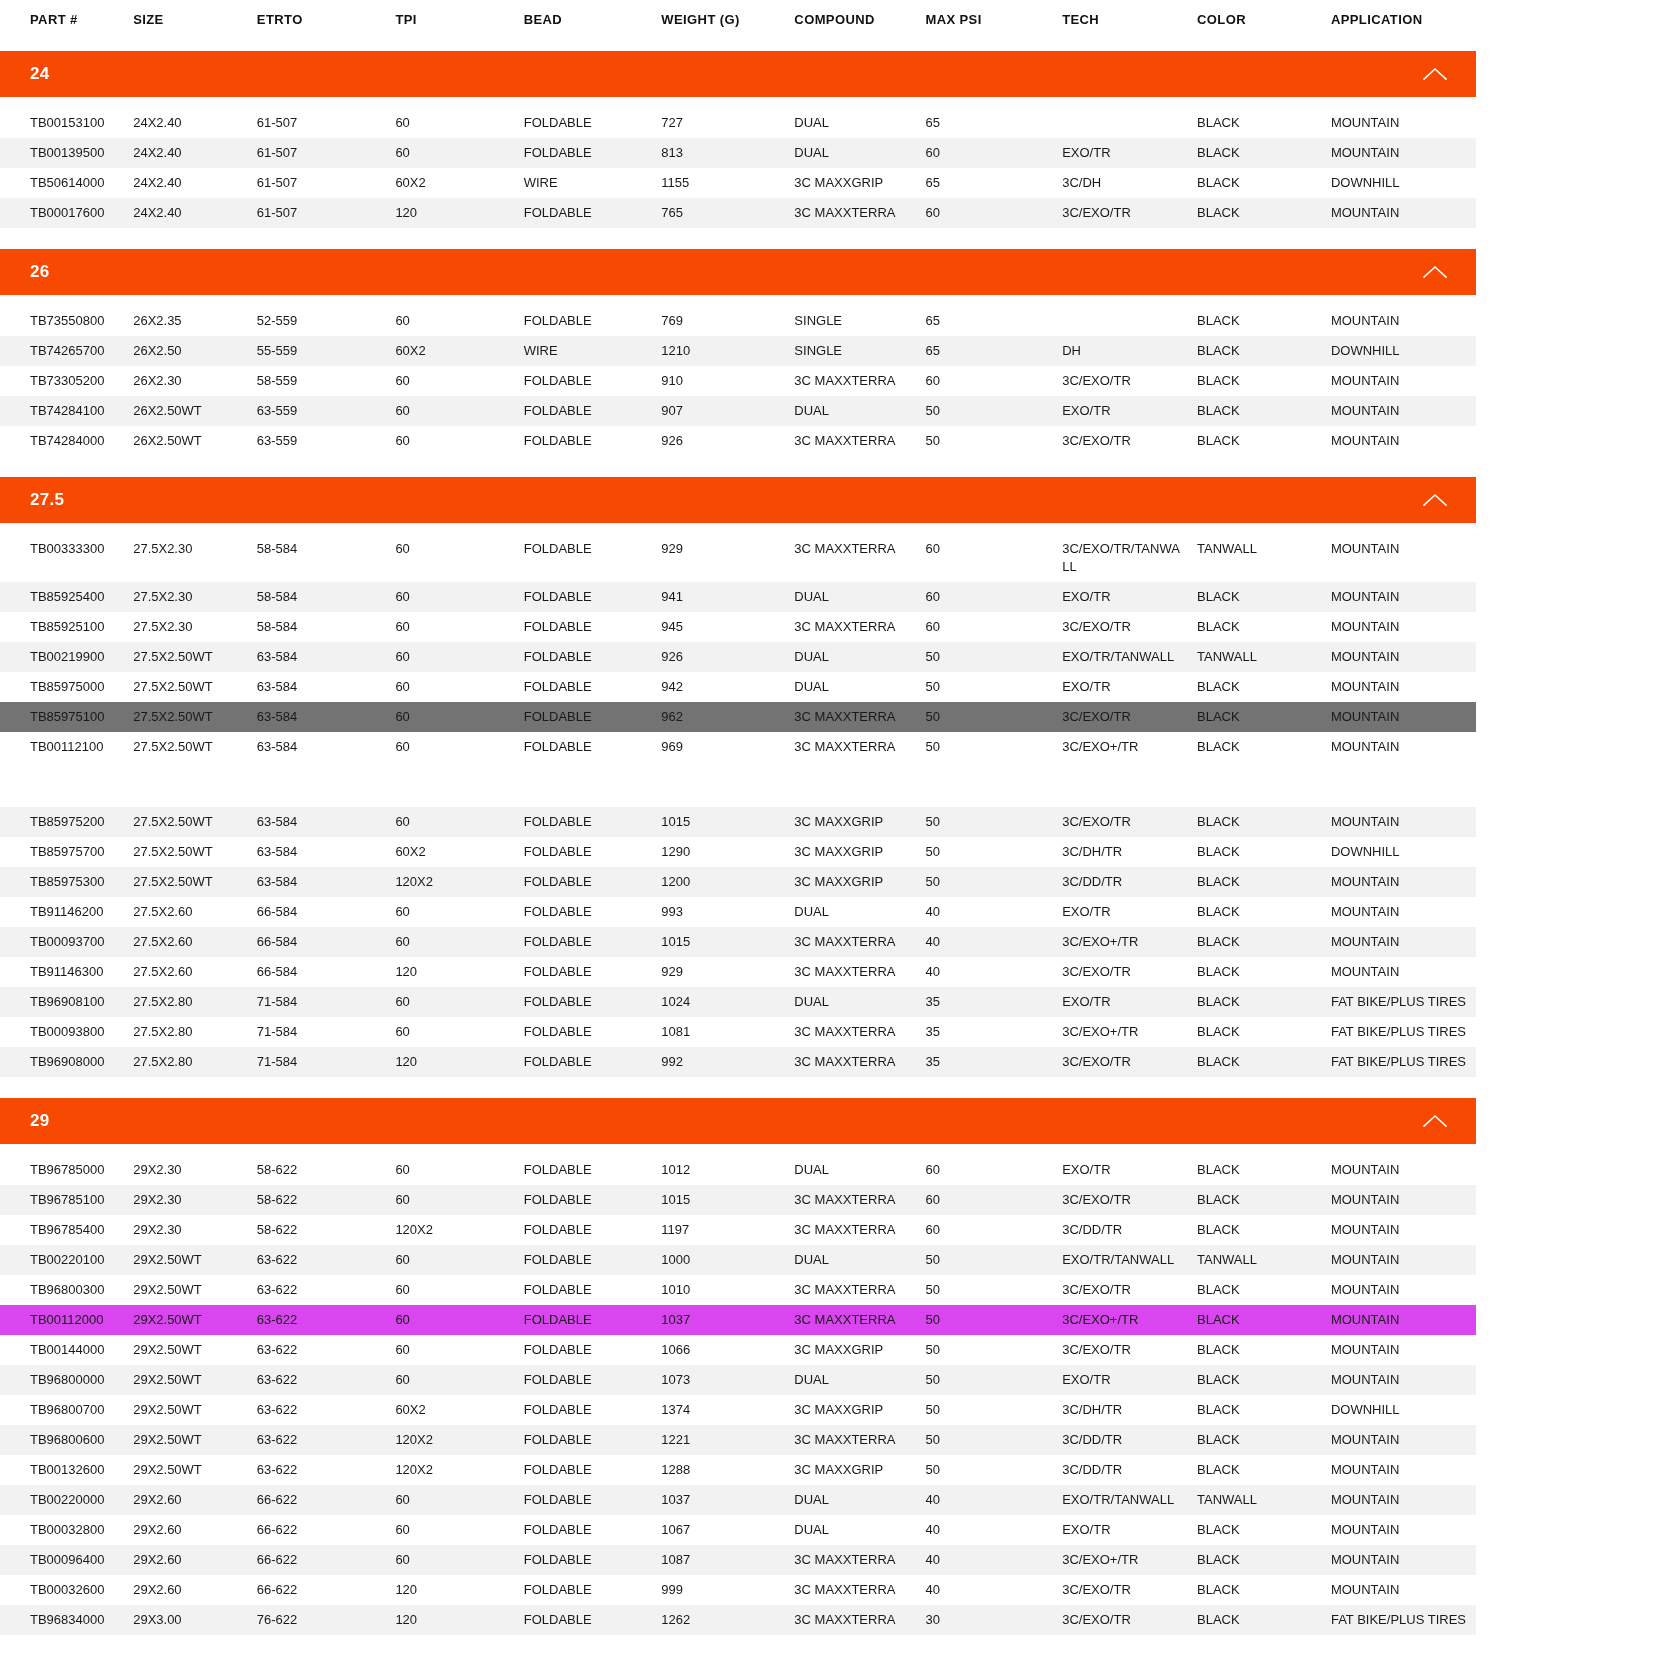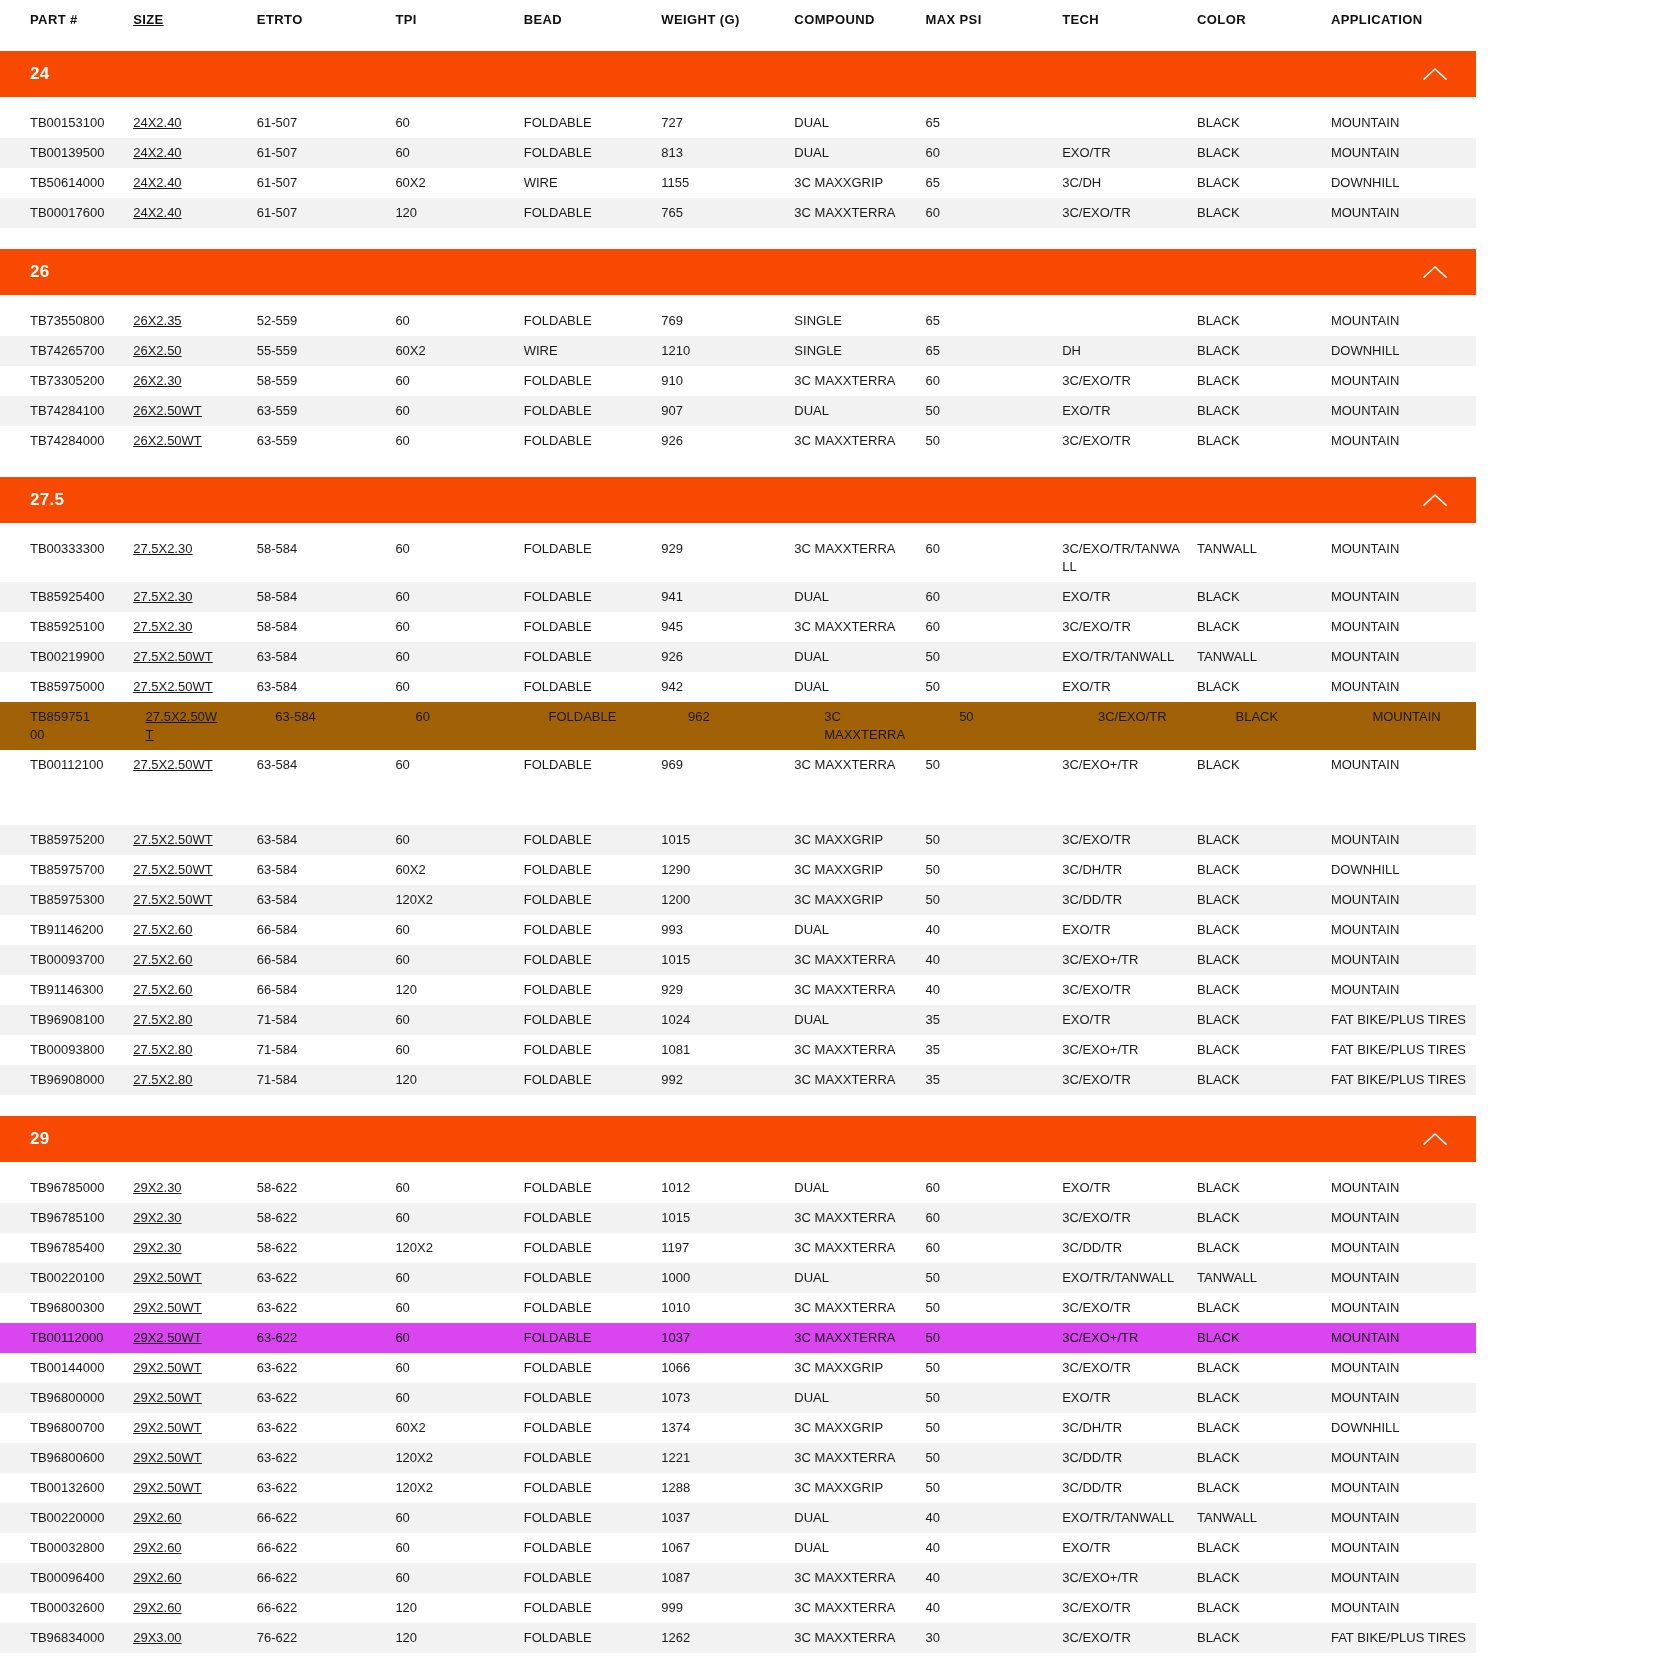--- a/index.html
+++ b/index.html
@@ -26,21 +26,21 @@
     align-items: flex-start;
     box-sizing: border-box;
   }
   .c {
     box-sizing: border-box;
     padding-right: 10px;
     overflow-wrap: break-word;
     word-break: break-word;
   }
   .c-part   { width: 140px; padding-left: 30px; }
-  .c-size   { width: 132px; text-decoration: underline; }
+  .c-size   { width: 132px; }
   .c-etrto  { width: 148px; }
   .c-tpi    { width: 137px; }
   .c-bead   { width: 147px; }
   .c-weight { width: 142px; }
   .c-comp   { width: 140px; }
   .c-psi    { width: 146px; }
   .c-tech   { width: 144px; }
   .c-color  { width: 143px; }
   .c-app    { width: 155px; }
 
@@ -340,21 +340,21 @@
             <div class="c c-etrto">63-584</div>
             <div class="c c-tpi">60</div>
             <div class="c c-bead">FOLDABLE</div>
             <div class="c c-weight">942</div>
             <div class="c c-comp">DUAL</div>
             <div class="c c-psi">50</div>
             <div class="c c-tech">EXO/TR</div>
             <div class="c c-color">BLACK</div>
             <div class="c c-app">MOUNTAIN</div>
           </div>
-          <div class="row data-row alt" style="background: #a16207; gap: 41px;">
+          <div class="row data-row alt" style="background: #737373;">
             <div class="c c-part">TB85975100</div>
             <div class="c c-size">27.5X2.50WT</div>
             <div class="c c-etrto">63-584</div>
             <div class="c c-tpi">60</div>
             <div class="c c-bead">FOLDABLE</div>
             <div class="c c-weight">962</div>
             <div class="c c-comp">3C MAXXTERRA</div>
             <div class="c c-psi">50</div>
             <div class="c c-tech">3C/EXO/TR</div>
             <div class="c c-color">BLACK</div>

